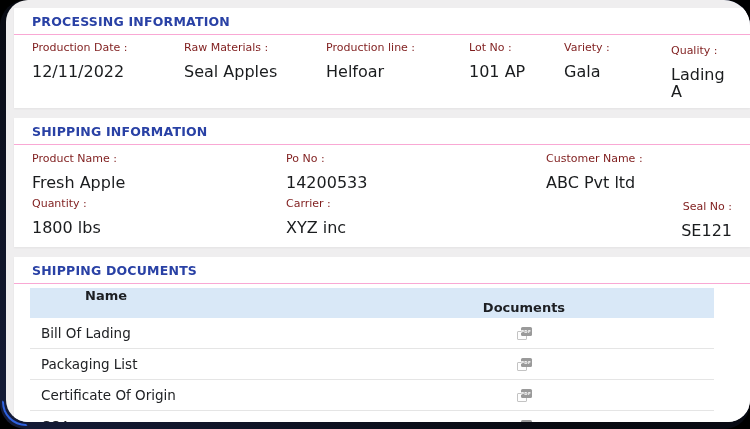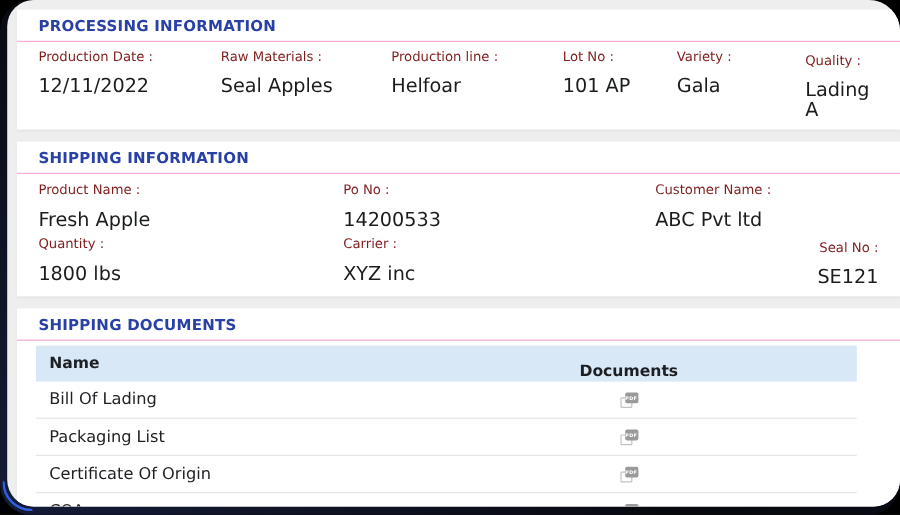--- a/index.html
+++ b/index.html
@@ -78,26 +78,26 @@
     row-gap: 5px;
     padding: 6px 18px 8px;
   }
   .ship-body .fg:nth-child(6) { padding-top: 3px; text-align: right; }
   
   .tbl {
     margin: 4px 36px 6px 16px;
   }
   .tbl-head {
     display: flex;
-    align-items: center;
     height: 30px;
     background: #d9e8f7;
     font-size: 13px;
     font-weight: bold;
     color: #1d1f23;
+    padding-left: 44px;
   }
   .col-name { flex: 1; padding-left: 11px; }
   .col-docs { width: 380px; text-align: center; margin-top: 12px; }
   .tbl-row {
     display: flex;
     align-items: center;
     height: 31px;
     border-bottom: 1px solid #e5e5e5;
     font-size: 13.5px;
     color: #202225;

